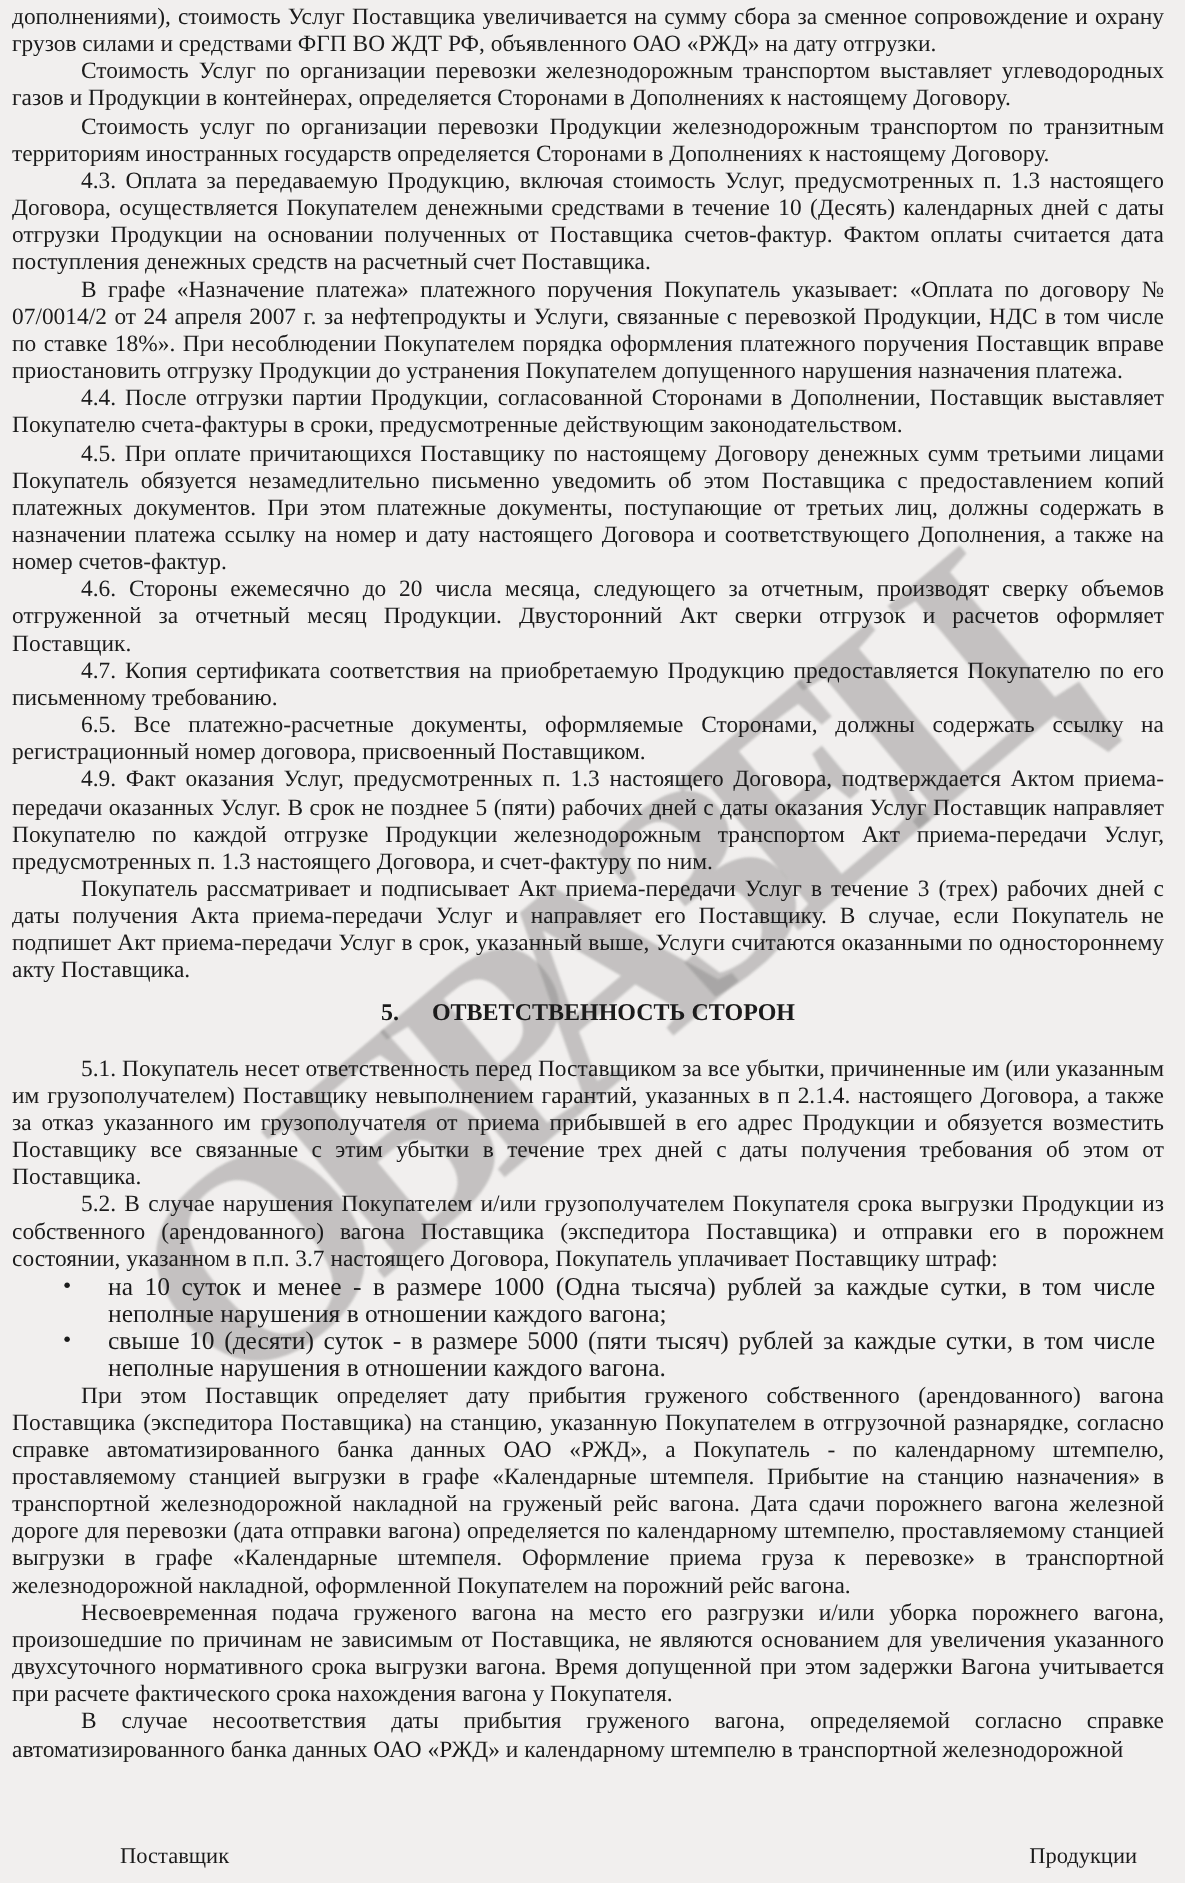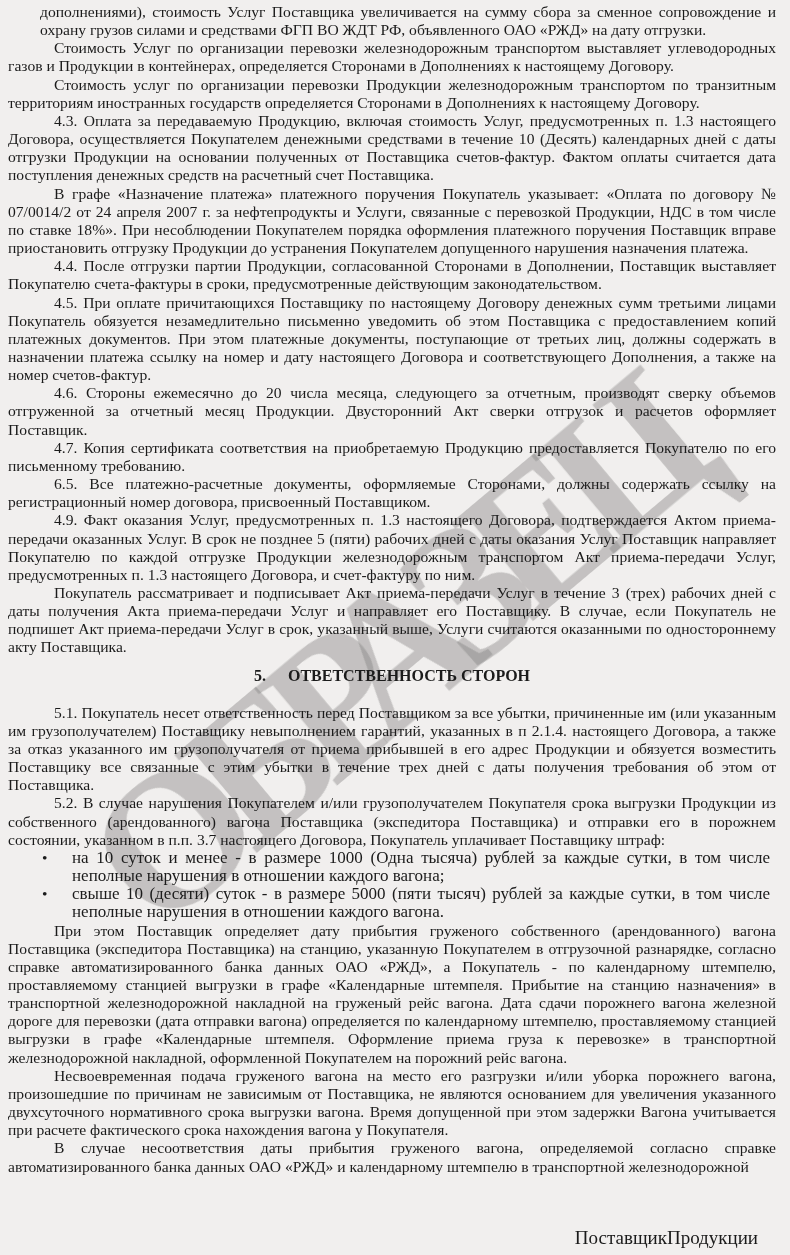--- a/index.html
+++ b/index.html
@@ -34,21 +34,21 @@
     z-index: 1;
     padding: 3px 14px 0 8px;
   }
   p.body {
     margin: 0;
     font-size: 15.6px;
     line-height: 18.15px;
     text-align: justify;
     text-indent: 46px;
   }
-  p.cont { text-indent: 0; margin-left: 32px; }
+  p.cont { text-indent: 0; }
   .section-heading {
     margin: 10px 0 19px 0;
     font-size: 16px;
     line-height: 18px;
     font-weight: bold;
     text-align: center;
   }
   .section-heading .num { margin-right: 22px; }
   .bullet-list { margin: 0; }
   .bullet-item { display: flex; }
@@ -64,24 +64,24 @@
     font-size: 17px;
     line-height: 18.15px;
     text-align: justify;
     margin-right: 6px;
   }
   .footer {
     position: absolute;
     left: 0; right: 0;
     bottom: 8px;
     display: flex;
-    justify-content: flex-end;
+    justify-content: space-between;
     padding: 0 32px 0 80px;
     z-index: 1;
-    font-size: 19px;
+    font-size: 15px;
     line-height: 18px;
   }
 </style>
 </head>
 <body>
 
 <div class="page">
 
   <div class="watermark">ОБРАЗЕЦ</div>
 

